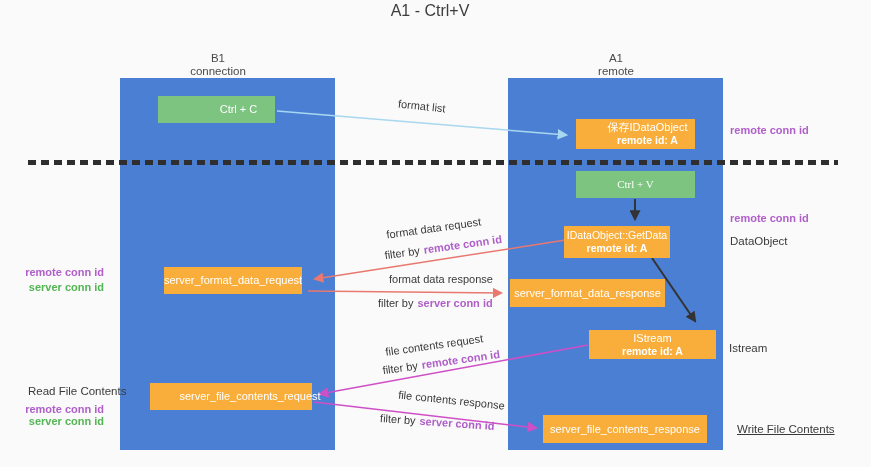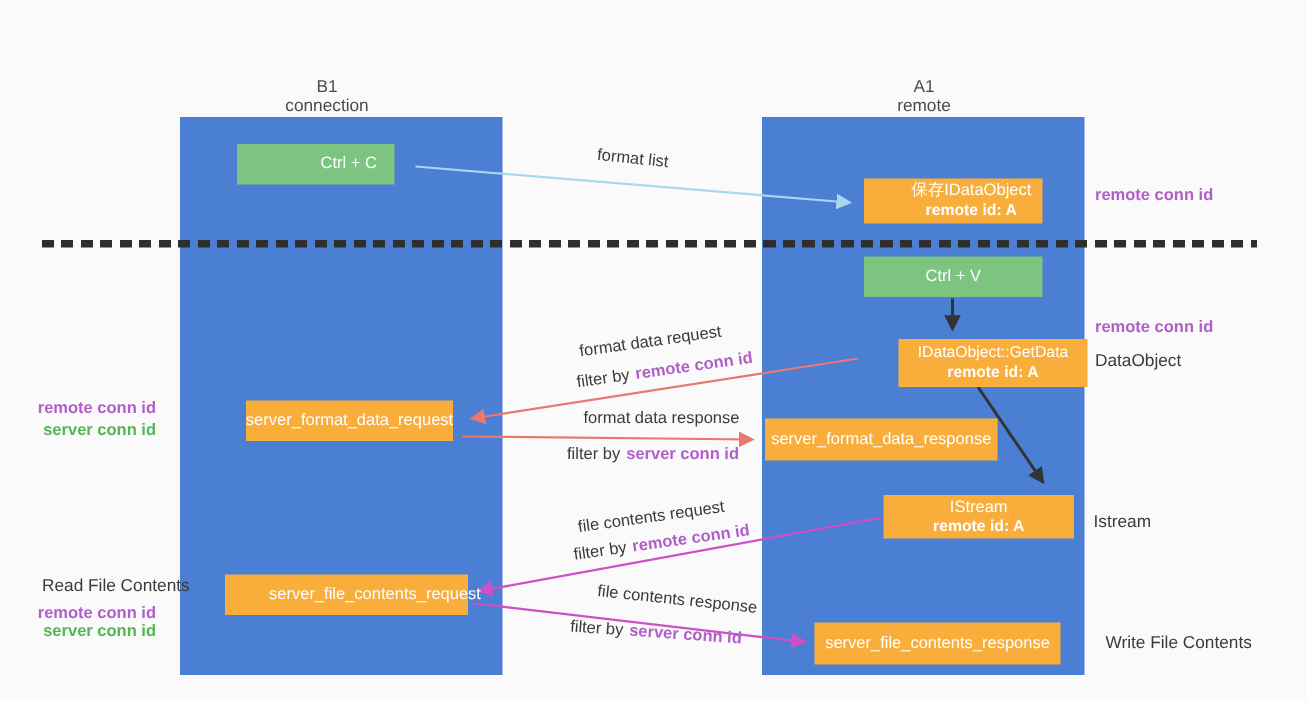--- a/index.html
+++ b/index.html
@@ -55,20 +55,21 @@
   .rot-m8 { transform: rotate(-8deg); }
   .rot-p6 { transform: rotate(6deg); }
   .rot-p4 { transform: rotate(4deg); }
 
   svg.arrows { left: 0; top: 0; width: 871px; height: 467px; pointer-events: none; }
 </style>
 </head>
 <body>
 
 <div class="abs title">
+  <div>A1 - Ctrl+V</div>
 </div>
 
 <div class="abs col-header" style="left:160px; top:52px; width:116px;">
   <div>B1</div>
   <div>connection</div>
 </div>
 <div class="abs col-header" style="left:558px; top:52px; width:116px;">
   <div>A1</div>
   <div>remote</div>
 </div>
@@ -95,34 +96,34 @@
   </defs>
   <line x1="277" y1="111" x2="566" y2="135" stroke="#a8d7f0" stroke-width="1.5" marker-end="url(#mblue)"></line>
   <line x1="635" y1="199" x2="635" y2="219" stroke="#333333" stroke-width="2" marker-end="url(#mblack)"></line>
   <line x1="652" y1="258" x2="695" y2="321" stroke="#333333" stroke-width="2" marker-end="url(#mblack)"></line>
   <line x1="572" y1="239" x2="315" y2="279" stroke="#e87870" stroke-width="1.5" marker-end="url(#msalmon)"></line>
   <line x1="308" y1="291" x2="501" y2="293" stroke="#e87870" stroke-width="1.5" marker-end="url(#msalmon)"></line>
   <line x1="588" y1="345" x2="320" y2="394" stroke="#cf4fc6" stroke-width="1.5" marker-end="url(#mmagenta)"></line>
   <line x1="314" y1="402" x2="536" y2="428" stroke="#cf4fc6" stroke-width="1.5" marker-end="url(#mmagenta)"></line>
 </svg>
 
-<div class="abs box green" style="left:158px; top:96px; width:105px; height:27px;padding-left:44px;">
+<div class="abs box green" style="left:158px; top:96px; width:117px; height:27px;padding-left:44px;">
   <div>Ctrl + C</div>
 </div>
 
 <div class="abs box orange" style="left:576px; top:119px; width:119px; height:30px;padding-left:24px;">
   <div>保存IDataObject</div>
   <div class="l2">remote id: A</div>
 </div>
 
-<div class="abs box green" style="left:576px; top:171px; width:119px; height:27px;">
+<div class="abs box green" style="left:576px; top:171px; width:119px; height:27px;font-family:Liberation Serif, serif;">
   <div>Ctrl + V</div>
 </div>
 
-<div class="abs box orange" style="left:599px; top:226px; width:126px; height:32px; font-size:10.5px;">
+<div class="abs box orange" style="left:564px; top:226px; width:106px; height:32px; font-size:10.5px;">
   <div>IDataObject::GetData</div>
   <div class="l2">remote id: A</div>
 </div>
 
 <div class="abs box orange" style="left:164px; top:267px; width:138px; height:27px;">
   <div>server_format_data_request</div>
 </div>
 
 <div class="abs box orange" style="left:510px; top:279px; width:155px; height:28px;">
   <div>server_format_data_response</div>
@@ -138,21 +139,21 @@
 </div>
 
 <div class="abs box orange" style="left:543px; top:415px; width:164px; height:28px;">
   <div>server_file_contents_response</div>
 </div>
 
 <div class="abs lbl-b purple" style="left:730px; top:124px;">remote conn id</div>
 <div class="abs lbl-b purple" style="left:730px; top:212px;">remote conn id</div>
 <div class="abs lbl" style="left:730px; top:235px;">DataObject</div>
 <div class="abs lbl" style="left:729px; top:342px;">Istream</div>
-<div class="abs lbl" style="left:737px; top:423px;">Write File Contents</div>
+<div class="abs lbl" style="left:737px; top:423px;text-decoration:underline;">Write File Contents</div>
 
 <div class="abs lbl-b purple right-align" style="left:18px; top:266px; width:86px;">remote conn id</div>
 <div class="abs lbl-b greenl right-align" style="left:18px; top:281px; width:86px;">server conn id</div>
 <div class="abs lbl" style="left:28px; top:385px;">Read File Contents</div>
 <div class="abs lbl-b purple right-align" style="left:18px; top:403px; width:86px;">remote conn id</div>
 <div class="abs lbl-b greenl right-align" style="left:18px; top:415px; width:86px;">server conn id</div>
 
 <div class="abs arrow-lbl rot-p6" style="left:398px; top:100px;">format list</div>
 
 <div class="abs arrow-lbl rot-m8" style="left:386px; top:222px;">format data request</div>

